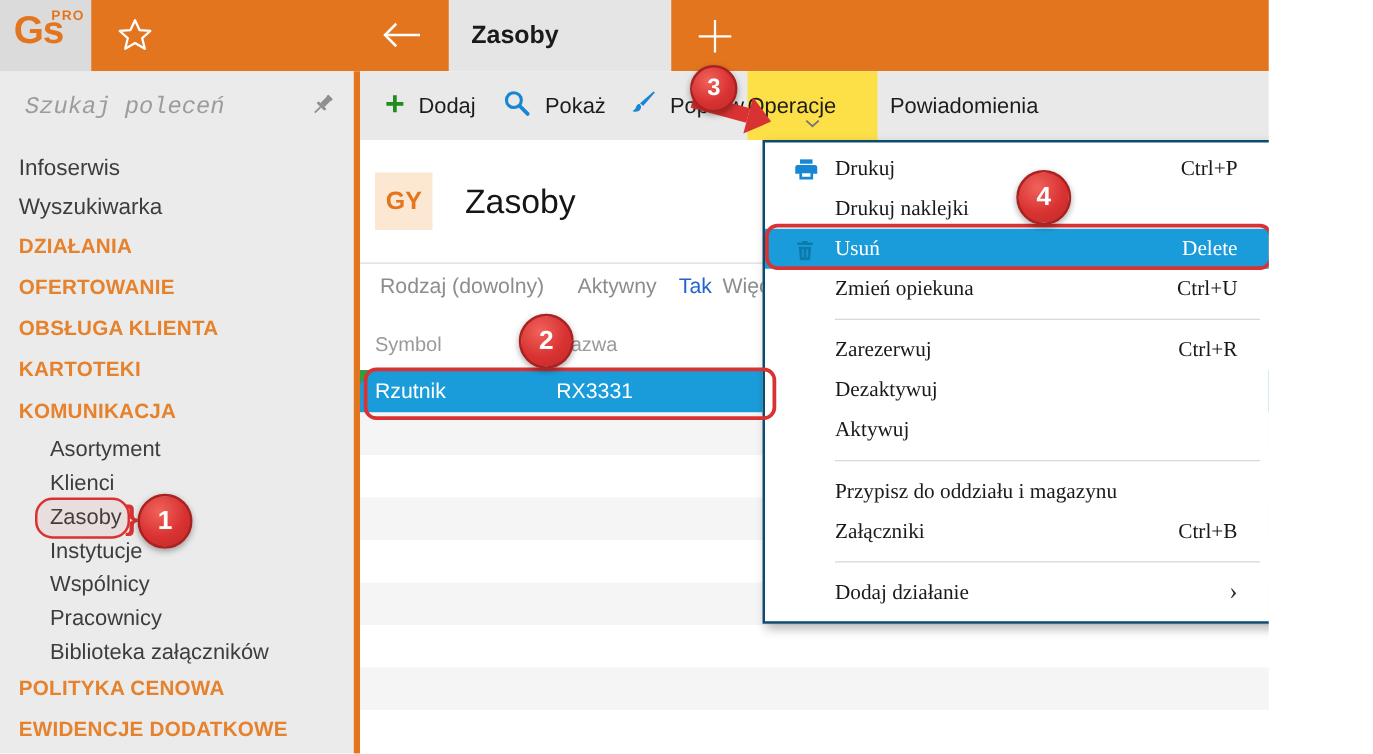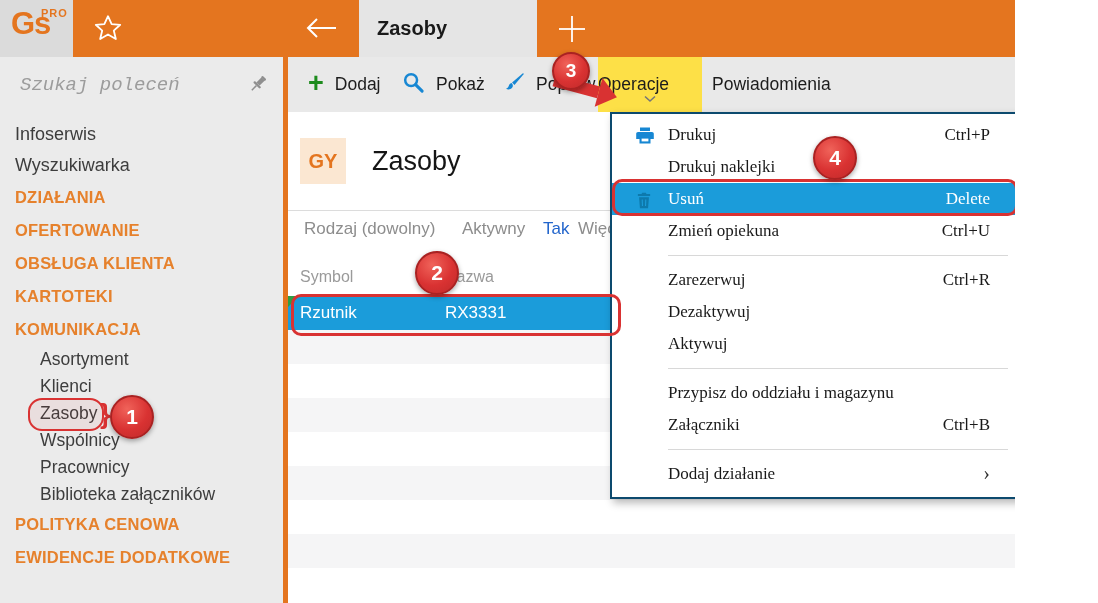--- a/index.html
+++ b/index.html
@@ -151,20 +151,21 @@
       <div class="s-item">Infoserwis</div>
       <div class="s-item">Wyszukiwarka</div>
       <div class="s-section">DZIAŁANIA</div>
       <div class="s-section">OFERTOWANIE</div>
       <div class="s-section">OBSŁUGA KLIENTA</div>
       <div class="s-section">KARTOTEKI</div>
       <div class="s-section">KOMUNIKACJA</div>
       <div class="s-sub">Asortyment</div>
       <div class="s-sub">Klienci</div>
       <div class="s-sub">Zasoby</div>
+      <div class="s-sub">Instytucje</div>
       <div class="s-sub">Wspólnicy</div>
       <div class="s-sub">Pracownicy</div>
       <div class="s-sub">Biblioteka załączników</div>
       <div class="s-section">POLITYKA CENOWA</div>
       <div class="s-section">EWIDENCJE DODATKOWE</div>
     </div>
   </div>
 
   <div class="divider-v"></div>
 

